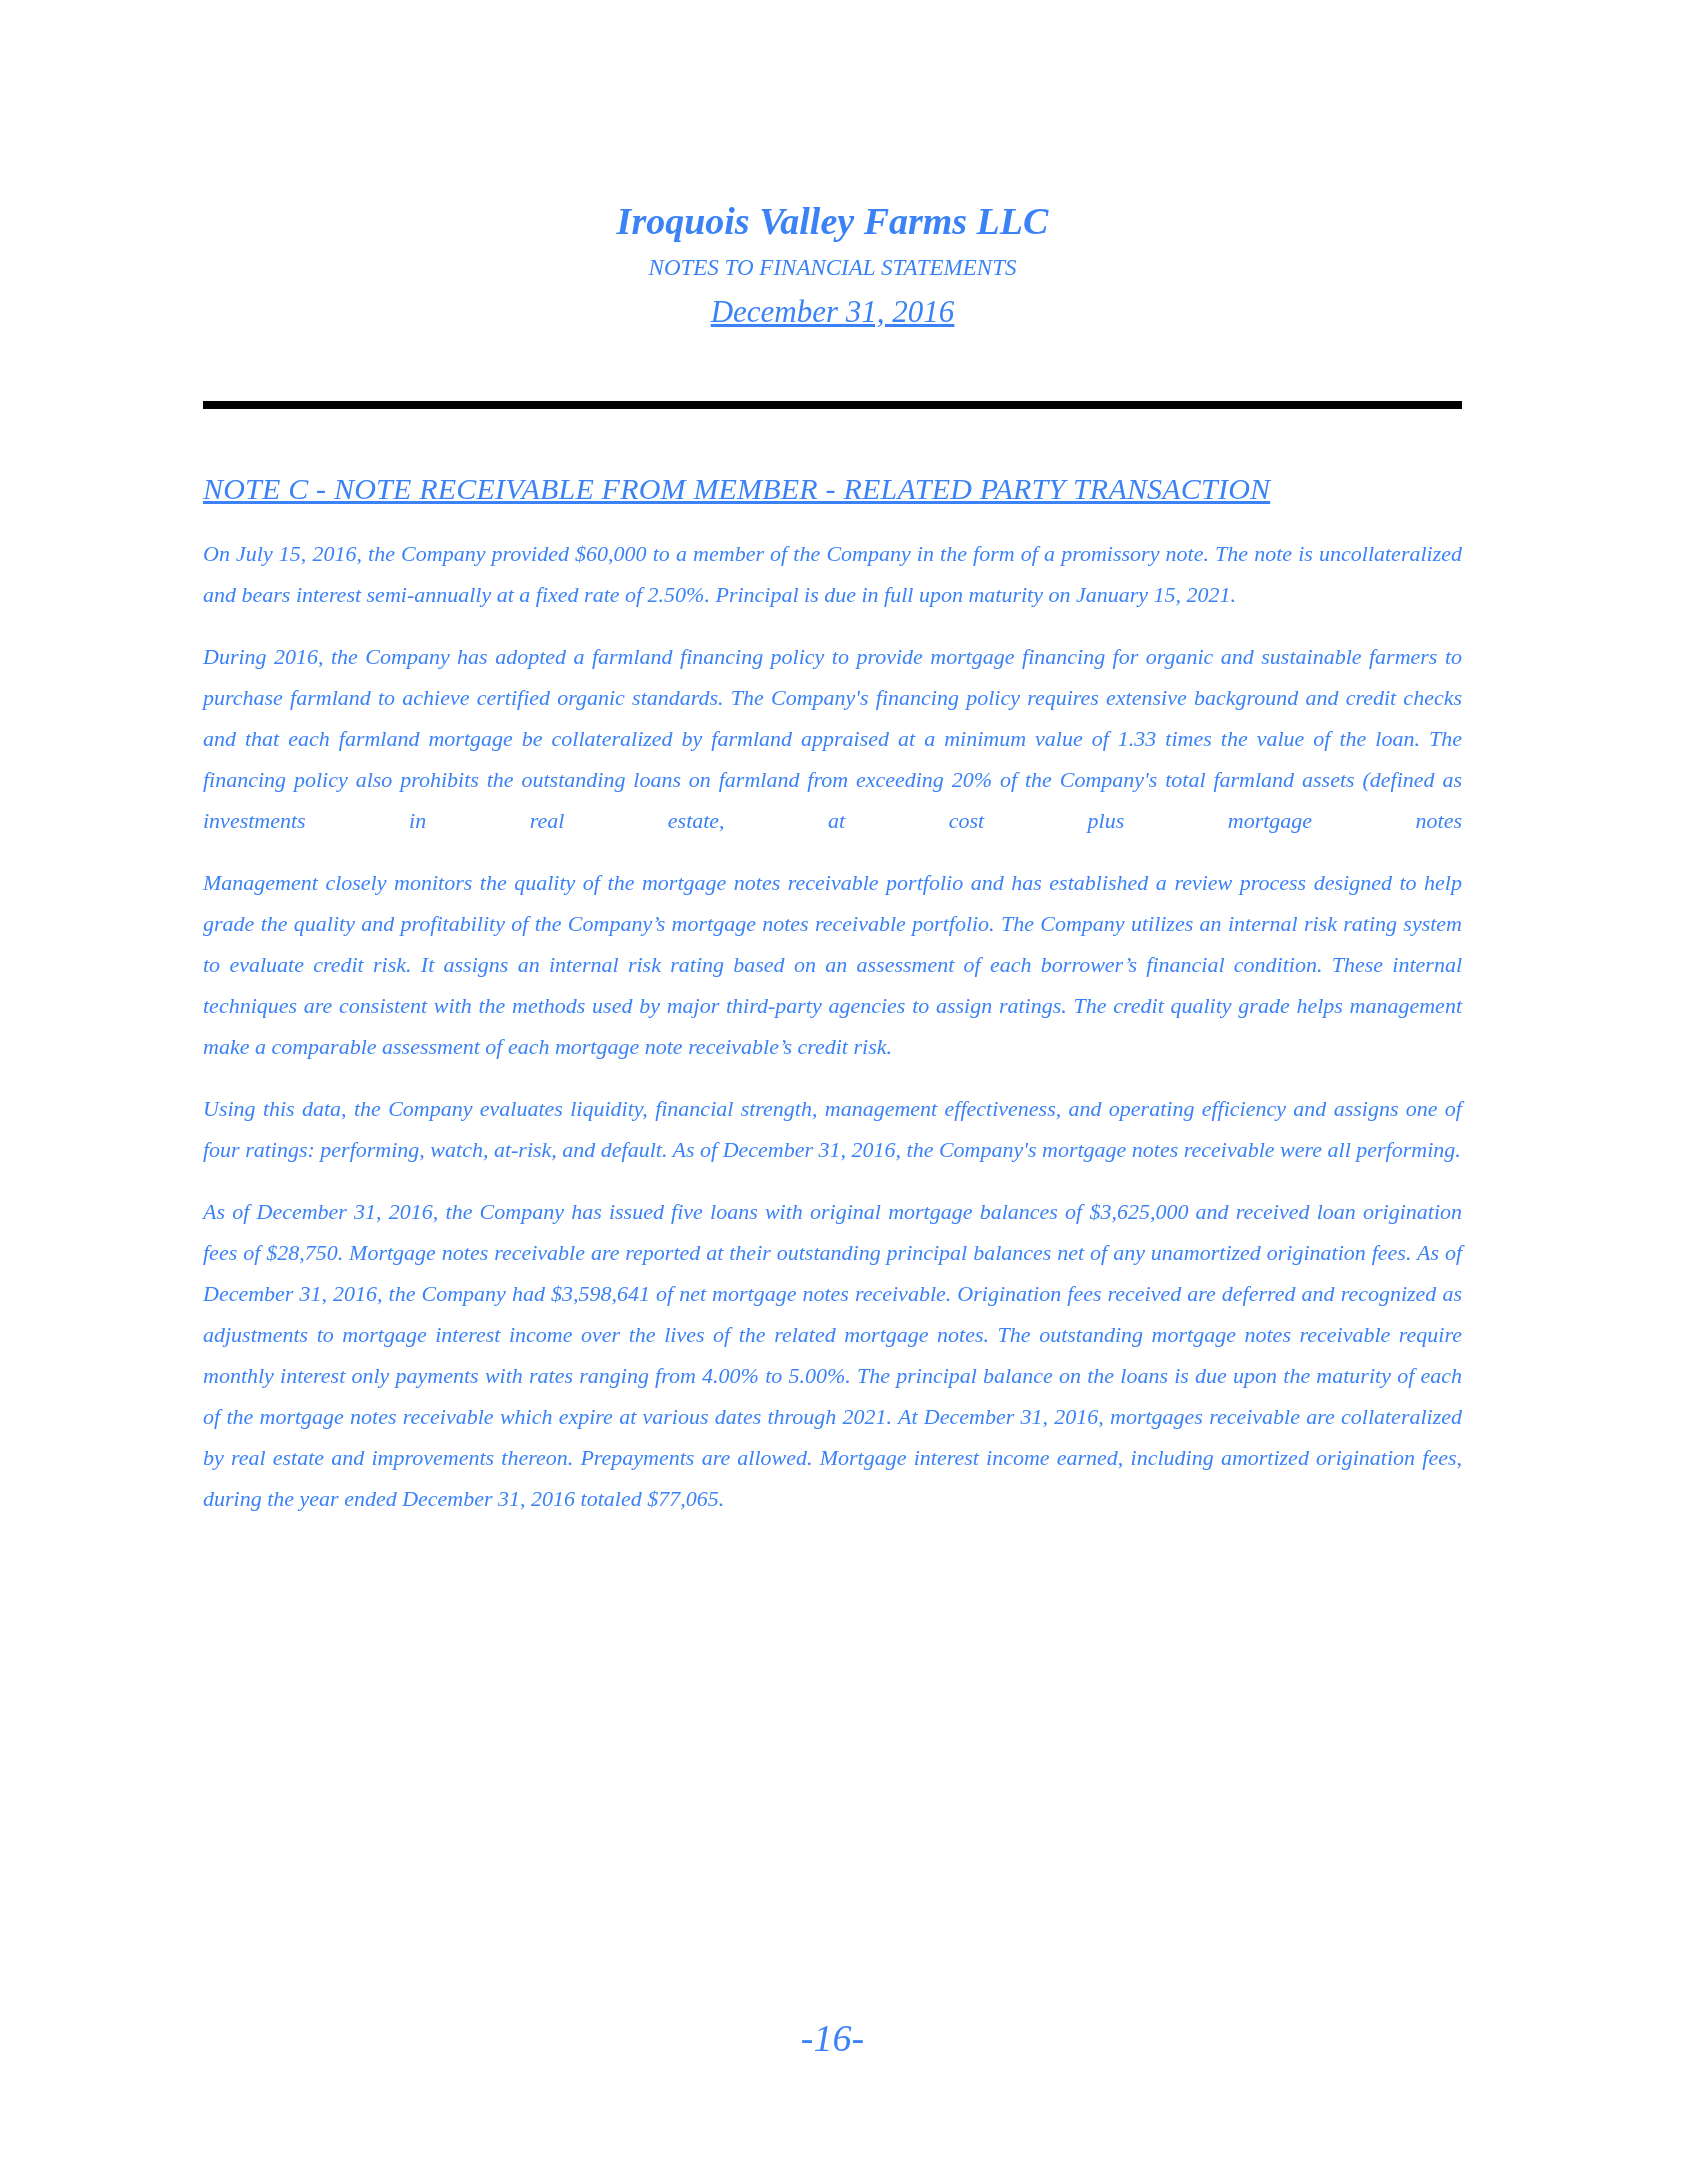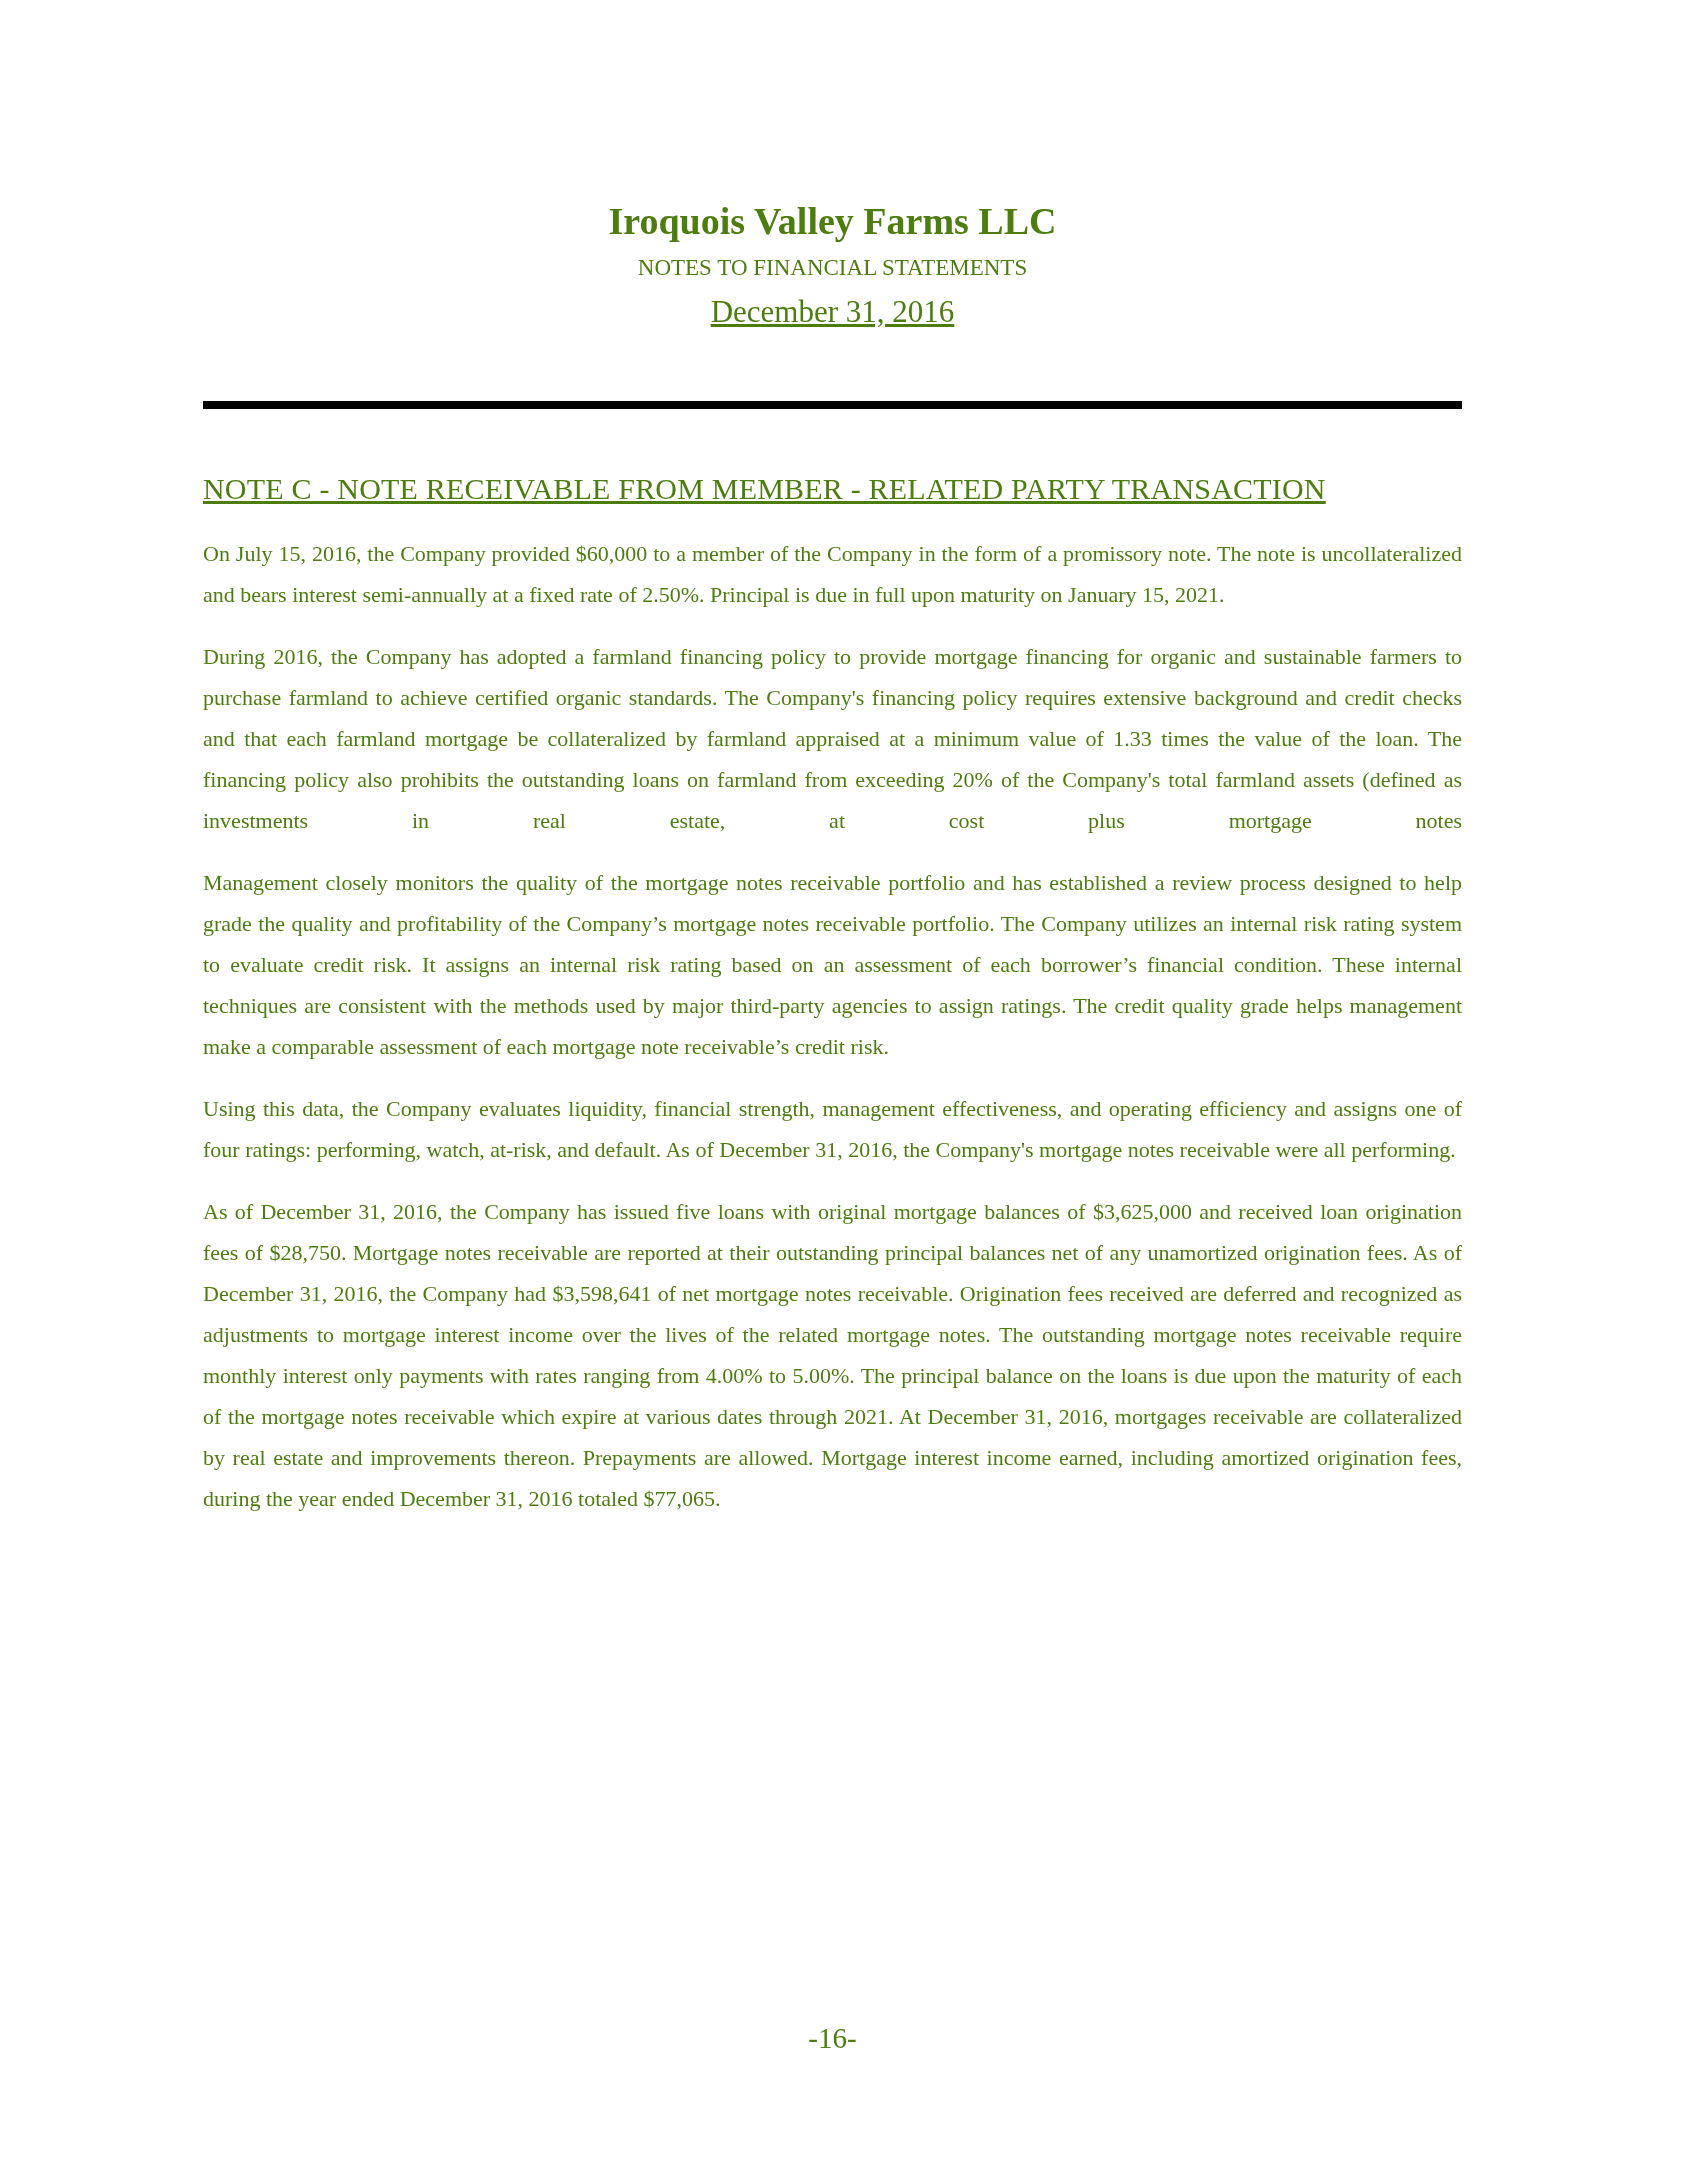--- a/index.html
+++ b/index.html
@@ -2,23 +2,24 @@
 <html><head>
 <meta charset="utf-8">
 <style>
   * { margin: 0; padding: 0; box-sizing: border-box; }
   html, body { background: #ffffff; }
   .page {
     position: relative;
     width: 1683px;
     height: 2178px;
     background: #ffffff;
-    color: #4d7c0f;
+    color: #3b82f6;
     font-family: "Liberation Serif", serif;
     overflow: hidden;
+    font-style: italic;
   }
   .content {
     position: absolute;
     left: 203px;
     top: 0;
     width: 1259px;
   }
   .doc-header {
     padding-top: 196px;
     text-align: center;
@@ -58,21 +59,21 @@
   }
   .para + .para { margin-top: 21px; }
   .para + .note-heading { margin-top: 40px; }
   .justify-last { text-align-last: justify; }
   .page-footer {
     position: absolute;
     top: 2018px;
     left: 203px;
     width: 1259px;
     text-align: center;
-    font-size: 29px;
+    font-size: 38px;
     line-height: 41px;
   }
 </style>
 </head>
 <body>
 
 <div class="page">
   <div class="content">
 
     <header class="doc-header">

